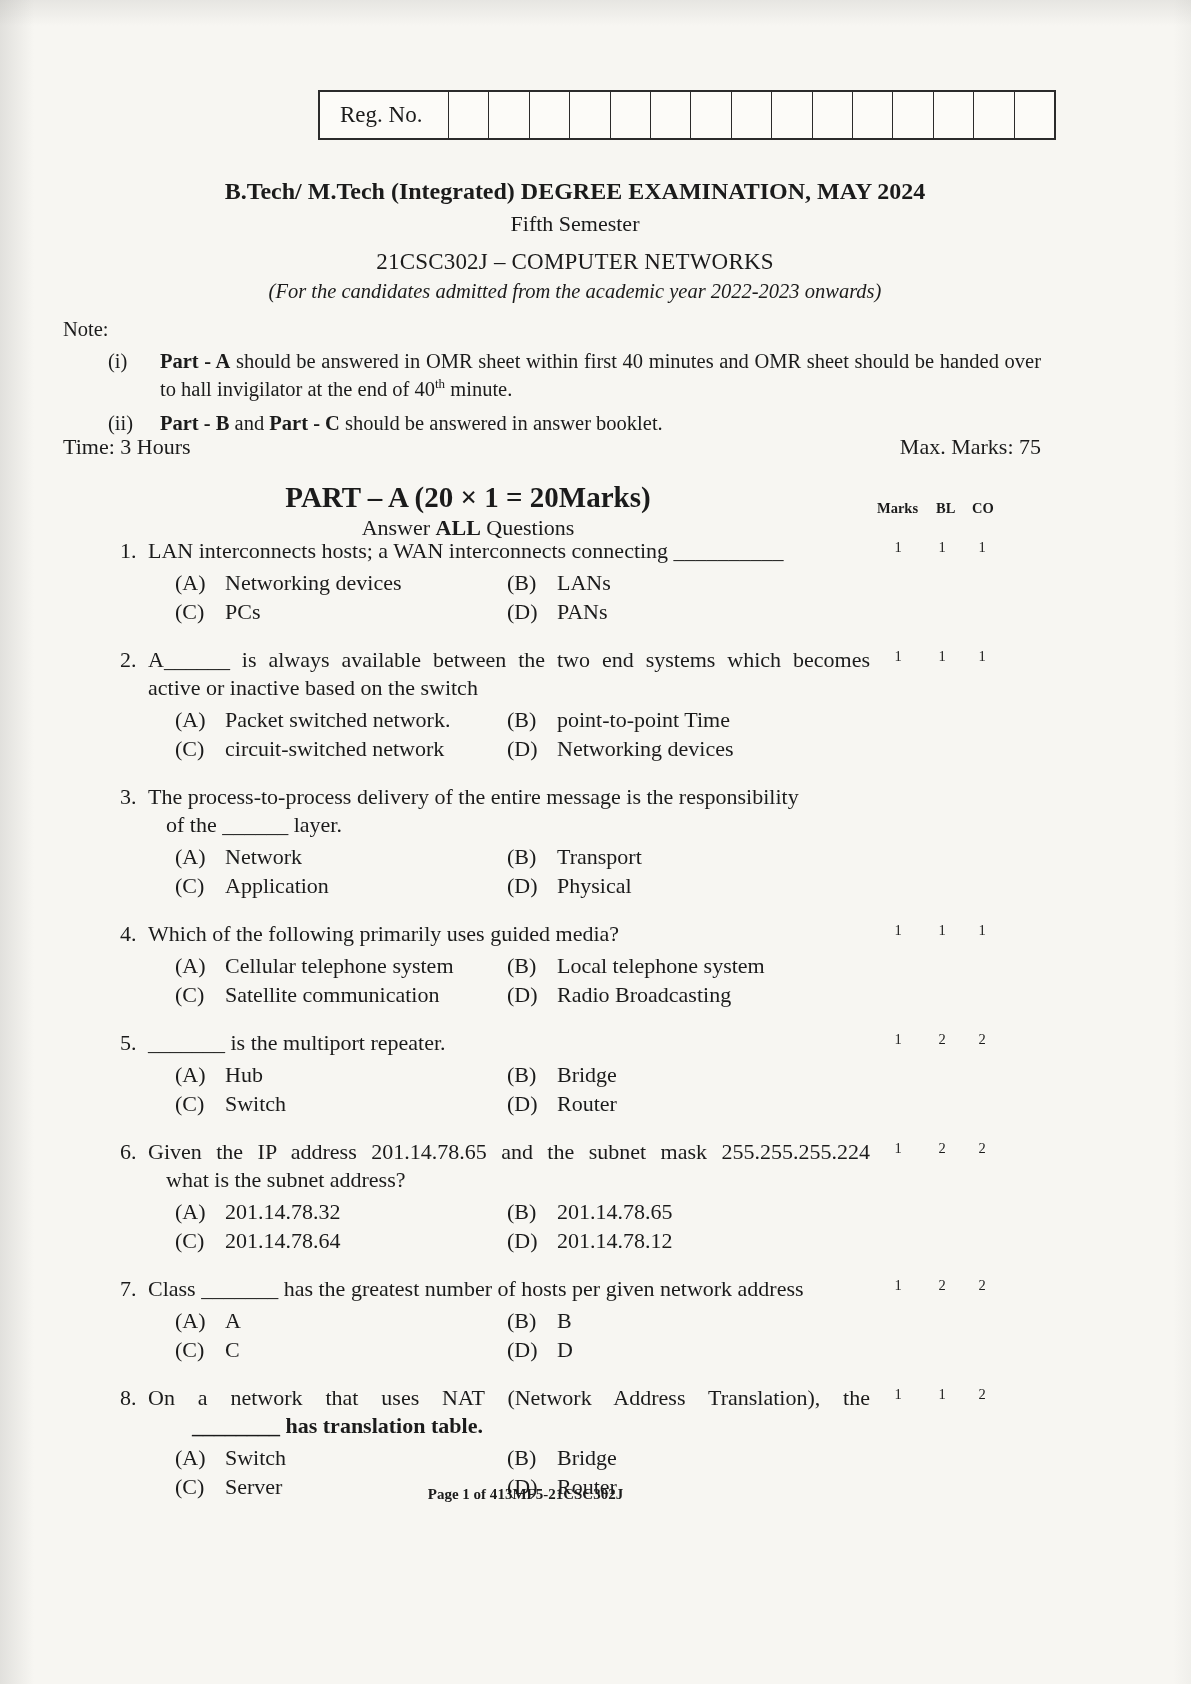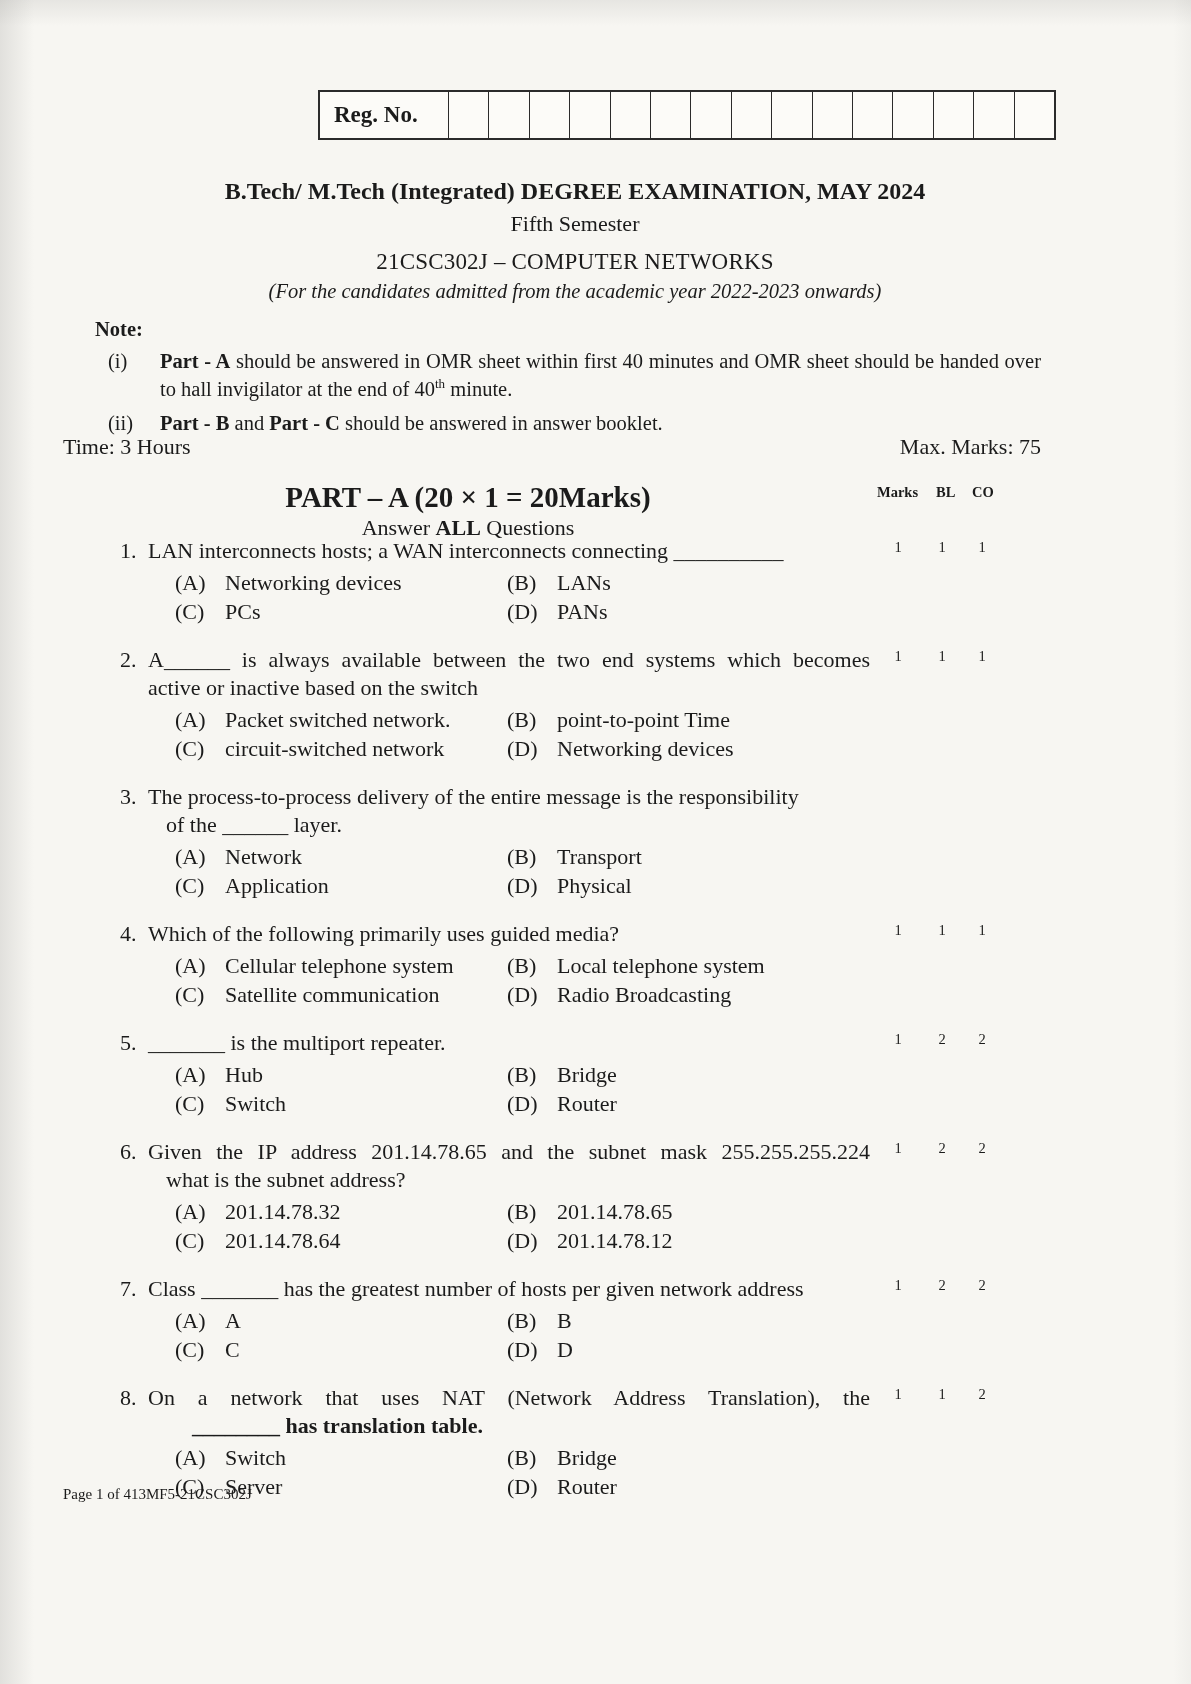--- a/index.html
+++ b/index.html
@@ -13,52 +13,52 @@
     content:""; position:absolute; inset:0; pointer-events:none;
     background:
       linear-gradient(90deg, rgba(110,110,108,.16), rgba(110,110,108,0) 34px),
       linear-gradient(180deg, rgba(110,110,108,.12), rgba(110,110,108,0) 26px),
       linear-gradient(270deg, rgba(110,110,108,.05), rgba(110,110,108,0) 18px);
   }
 
   
   .reg-table { position:absolute; left:318px; top:90px; width:738px; height:50px;
     display:flex; border:2px solid #2b2b2b; background:#fcfbf8; }
-  .reg-label { width:128px; flex:none; display:flex; align-items:center; padding-left:14px;
-    font-weight:bold; font-size:23px; }
+  .reg-label { width:128px; flex:none; display:flex; align-items:center; padding-left:20px;
+    font-weight:normal; font-size:23px; }
   .reg-cells { flex:1; display:flex; }
   .reg-cell { flex:1; border-left:1.5px solid #2b2b2b; }
 
   
   .hdr { position:absolute; left:75px; top:176px; width:1000px; text-align:center; }
   .hdr-title { font-size:24px; font-weight:bold; line-height:30px; }
   .hdr-sem { font-size:22px; line-height:28px; margin-top:4px; }
   .hdr-course { font-size:23px; line-height:28px; margin-top:10px; letter-spacing:.2px; }
   .hdr-elig { font-size:20.5px; line-height:26px; font-style:italic; margin-top:2px; }
 
   
   .note { position:absolute; left:63px; top:316px; width:978px; font-size:20.5px; }
-  .note-label { font-weight:bold; line-height:26px;margin-left:32px; }
+  .note-label { font-weight:normal; line-height:26px; }
   .note-item { display:flex; margin-top:5px; }
   .note-num { width:52px; margin-left:45px; flex:none; line-height:1.38; }
   .note-body { flex:1; text-align:justify; line-height:1.38; }
   .b { font-weight:bold; }
   sup { font-size:13px; }
 
   
   .meta { position:absolute; left:63px; top:434px; width:978px; display:flex;
     justify-content:space-between; font-size:22px;text-align:center; }
 
   
   .parta { position:absolute; left:118px; top:482px; width:700px; text-align:center; }
   .parta-title { font-size:29px; font-weight:bold; line-height:30px; }
   .parta-inst { font-size:22px; line-height:28px; margin-top:2px; }
 
   
-  .mhdr { position:absolute; top:484px; left:0; width:100%; height:20px;
+  .mhdr { position:absolute; top:500px; left:0; width:100%; height:20px;
     font-size:14.5px; font-weight:bold; }
   .mhdr span { position:absolute; top:0; }
   .mh0 { left:877px; } .mh1 { left:936px; } .mh2 { left:972px; }
 
   
   .questions { position:absolute; left:118px; top:537px; width:960px; }
   .q { position:relative; margin-bottom:20px; font-size:22px; }
   .qnum { position:absolute; left:2px; top:0; width:28px; line-height:28px; }
   .qbody { margin-left:30px; width:722px; }
   .qline { line-height:28px; }
@@ -67,21 +67,21 @@
   .qline.ind2 { padding-left:44px;font-weight:bold; }
   .opts { margin-top:3px; }
   .optrow { display:grid; grid-template-columns:50px 282px 50px auto;
     line-height:29px; margin-left:27px; }
   .qmarks { position:absolute; top:2px; left:0; width:100%; font-size:14.5px; }
   .mcol { position:absolute; width:20px; text-align:center; }
   .mcol0 { left:770px; } .mcol1 { left:814px; } .mcol2 { left:854px; }
 
   
   .footer { position:absolute; left:63px; top:1486px; width:925px; display:flex;
-    justify-content:flex-start; font-size:15px; font-weight:normal; }
+    justify-content:center; font-size:15px; font-weight:bold; }
 </style>
 </head>
 <body>
 
 <div class="page">
 
   <div class="reg-table">
     <div class="reg-label">Reg. No.</div>
     <div class="reg-cells">
         <div class="reg-cell"></div>

